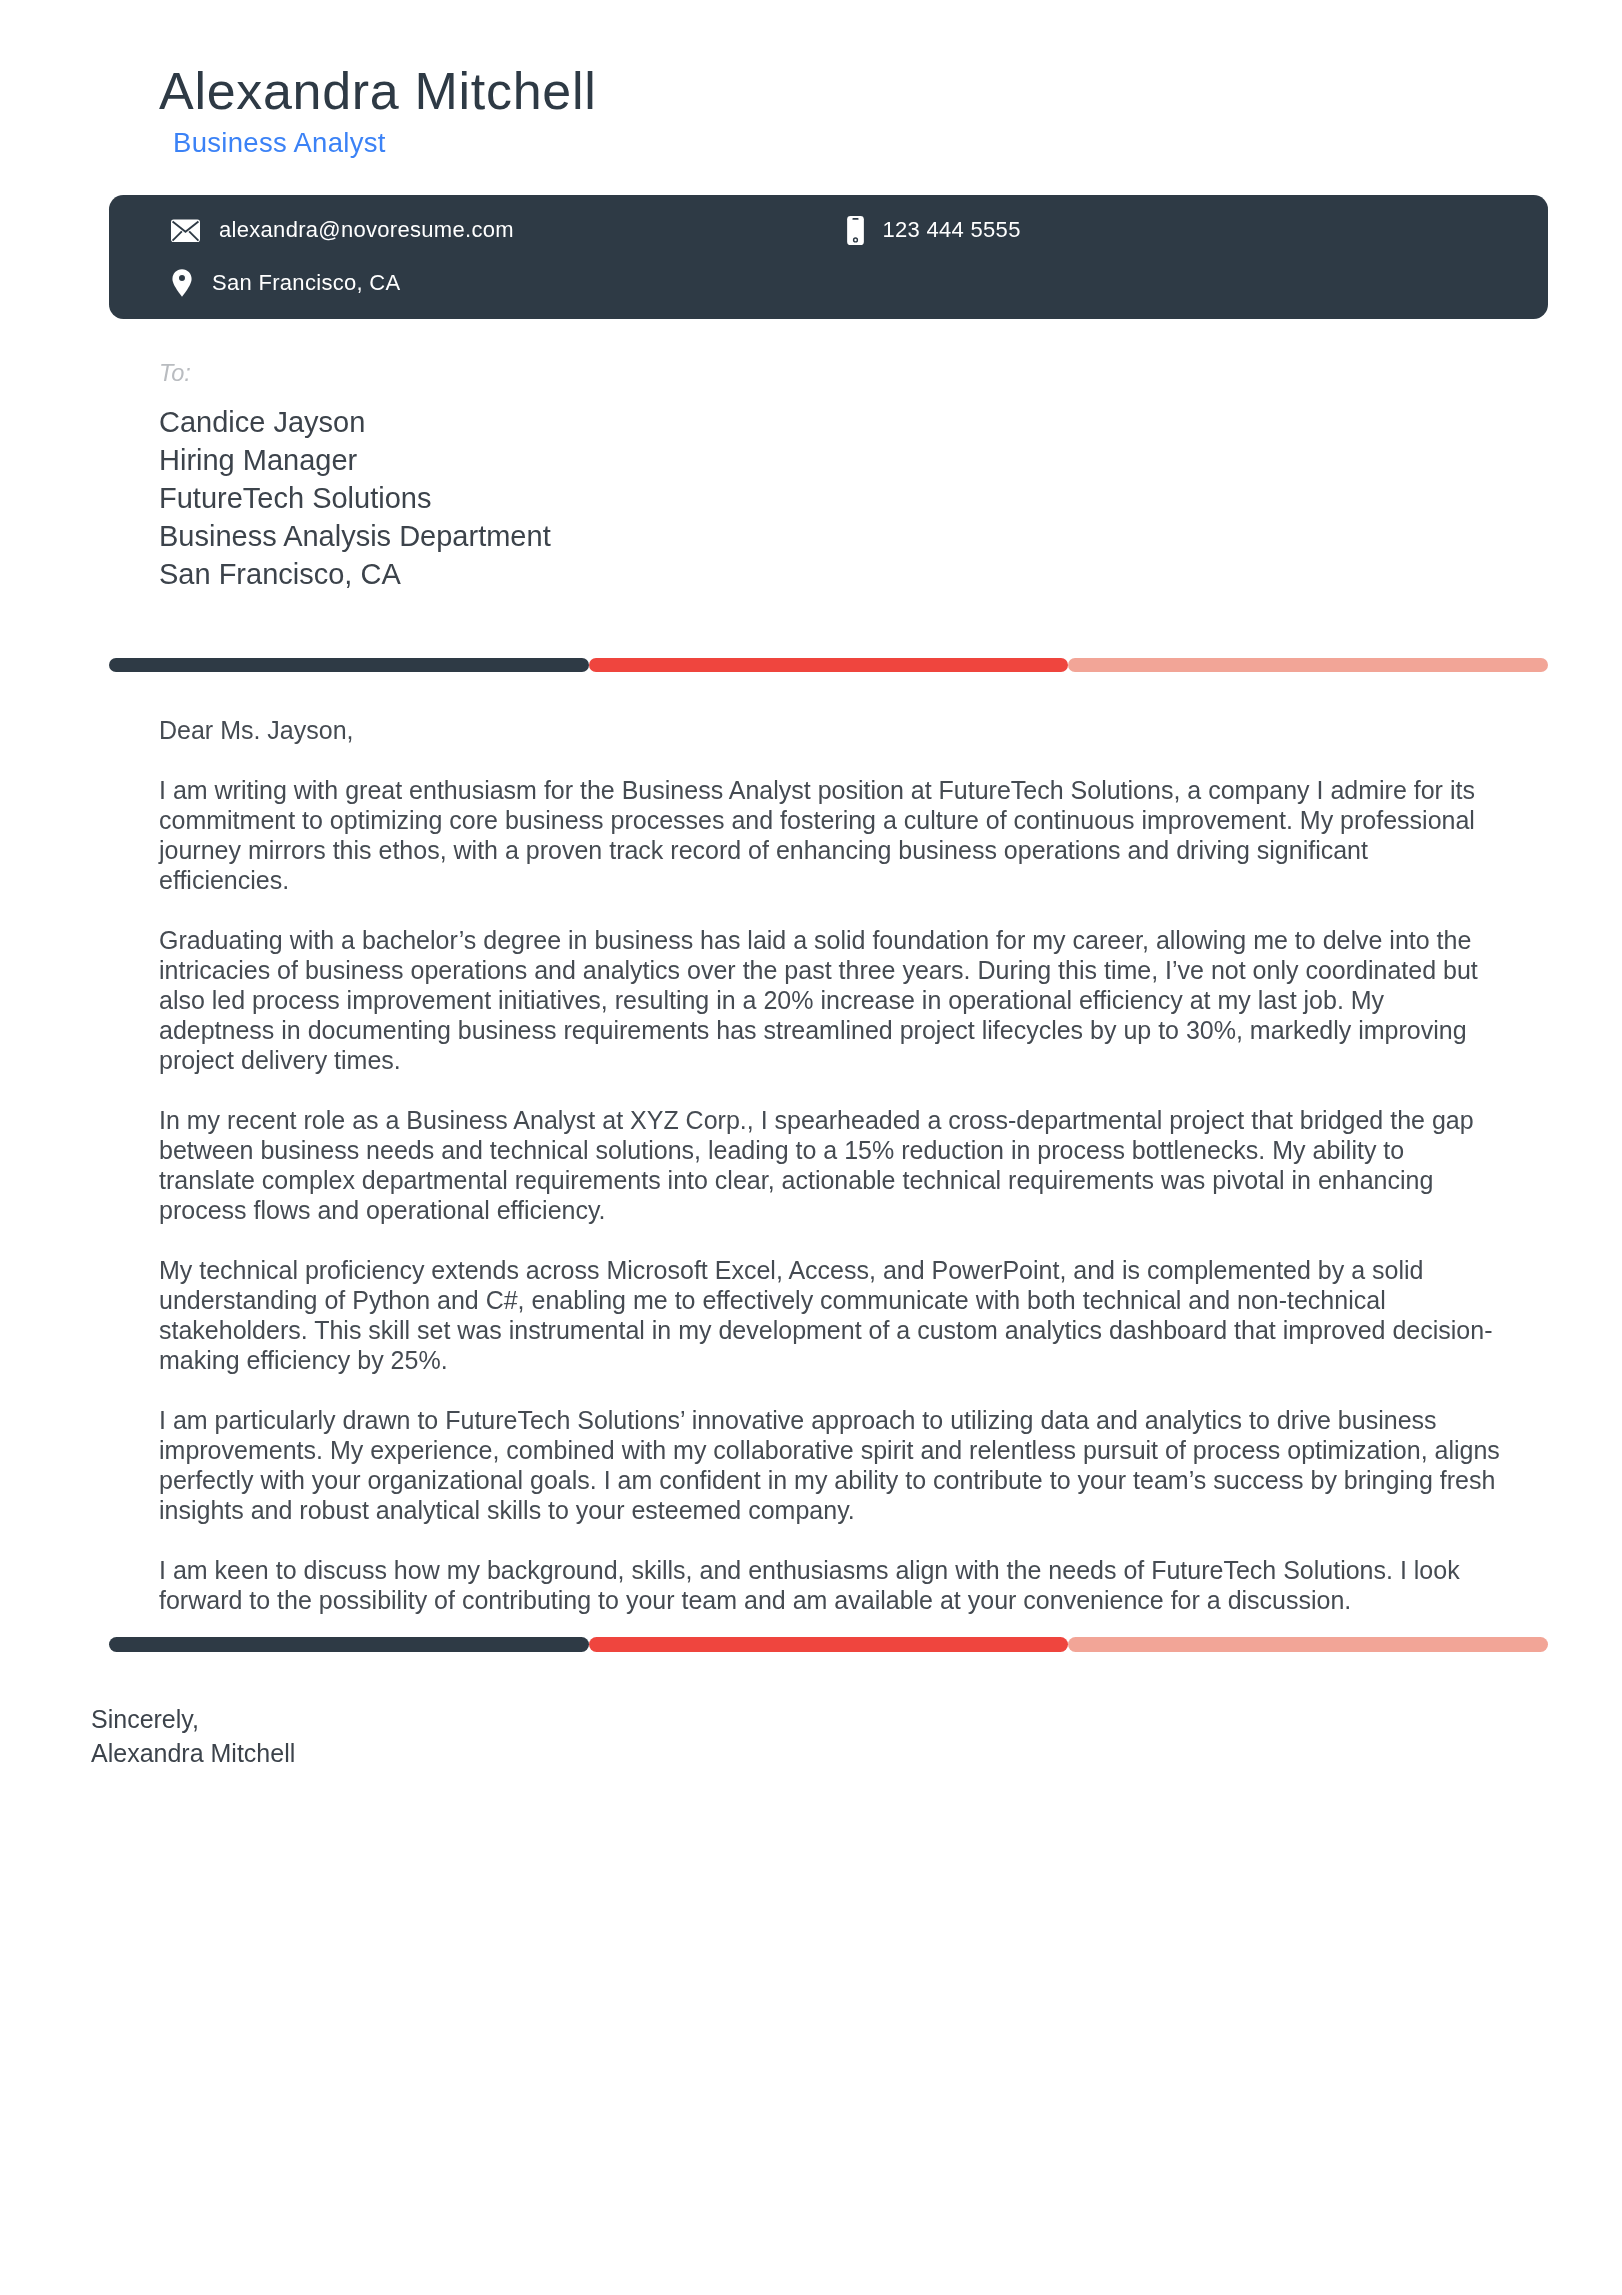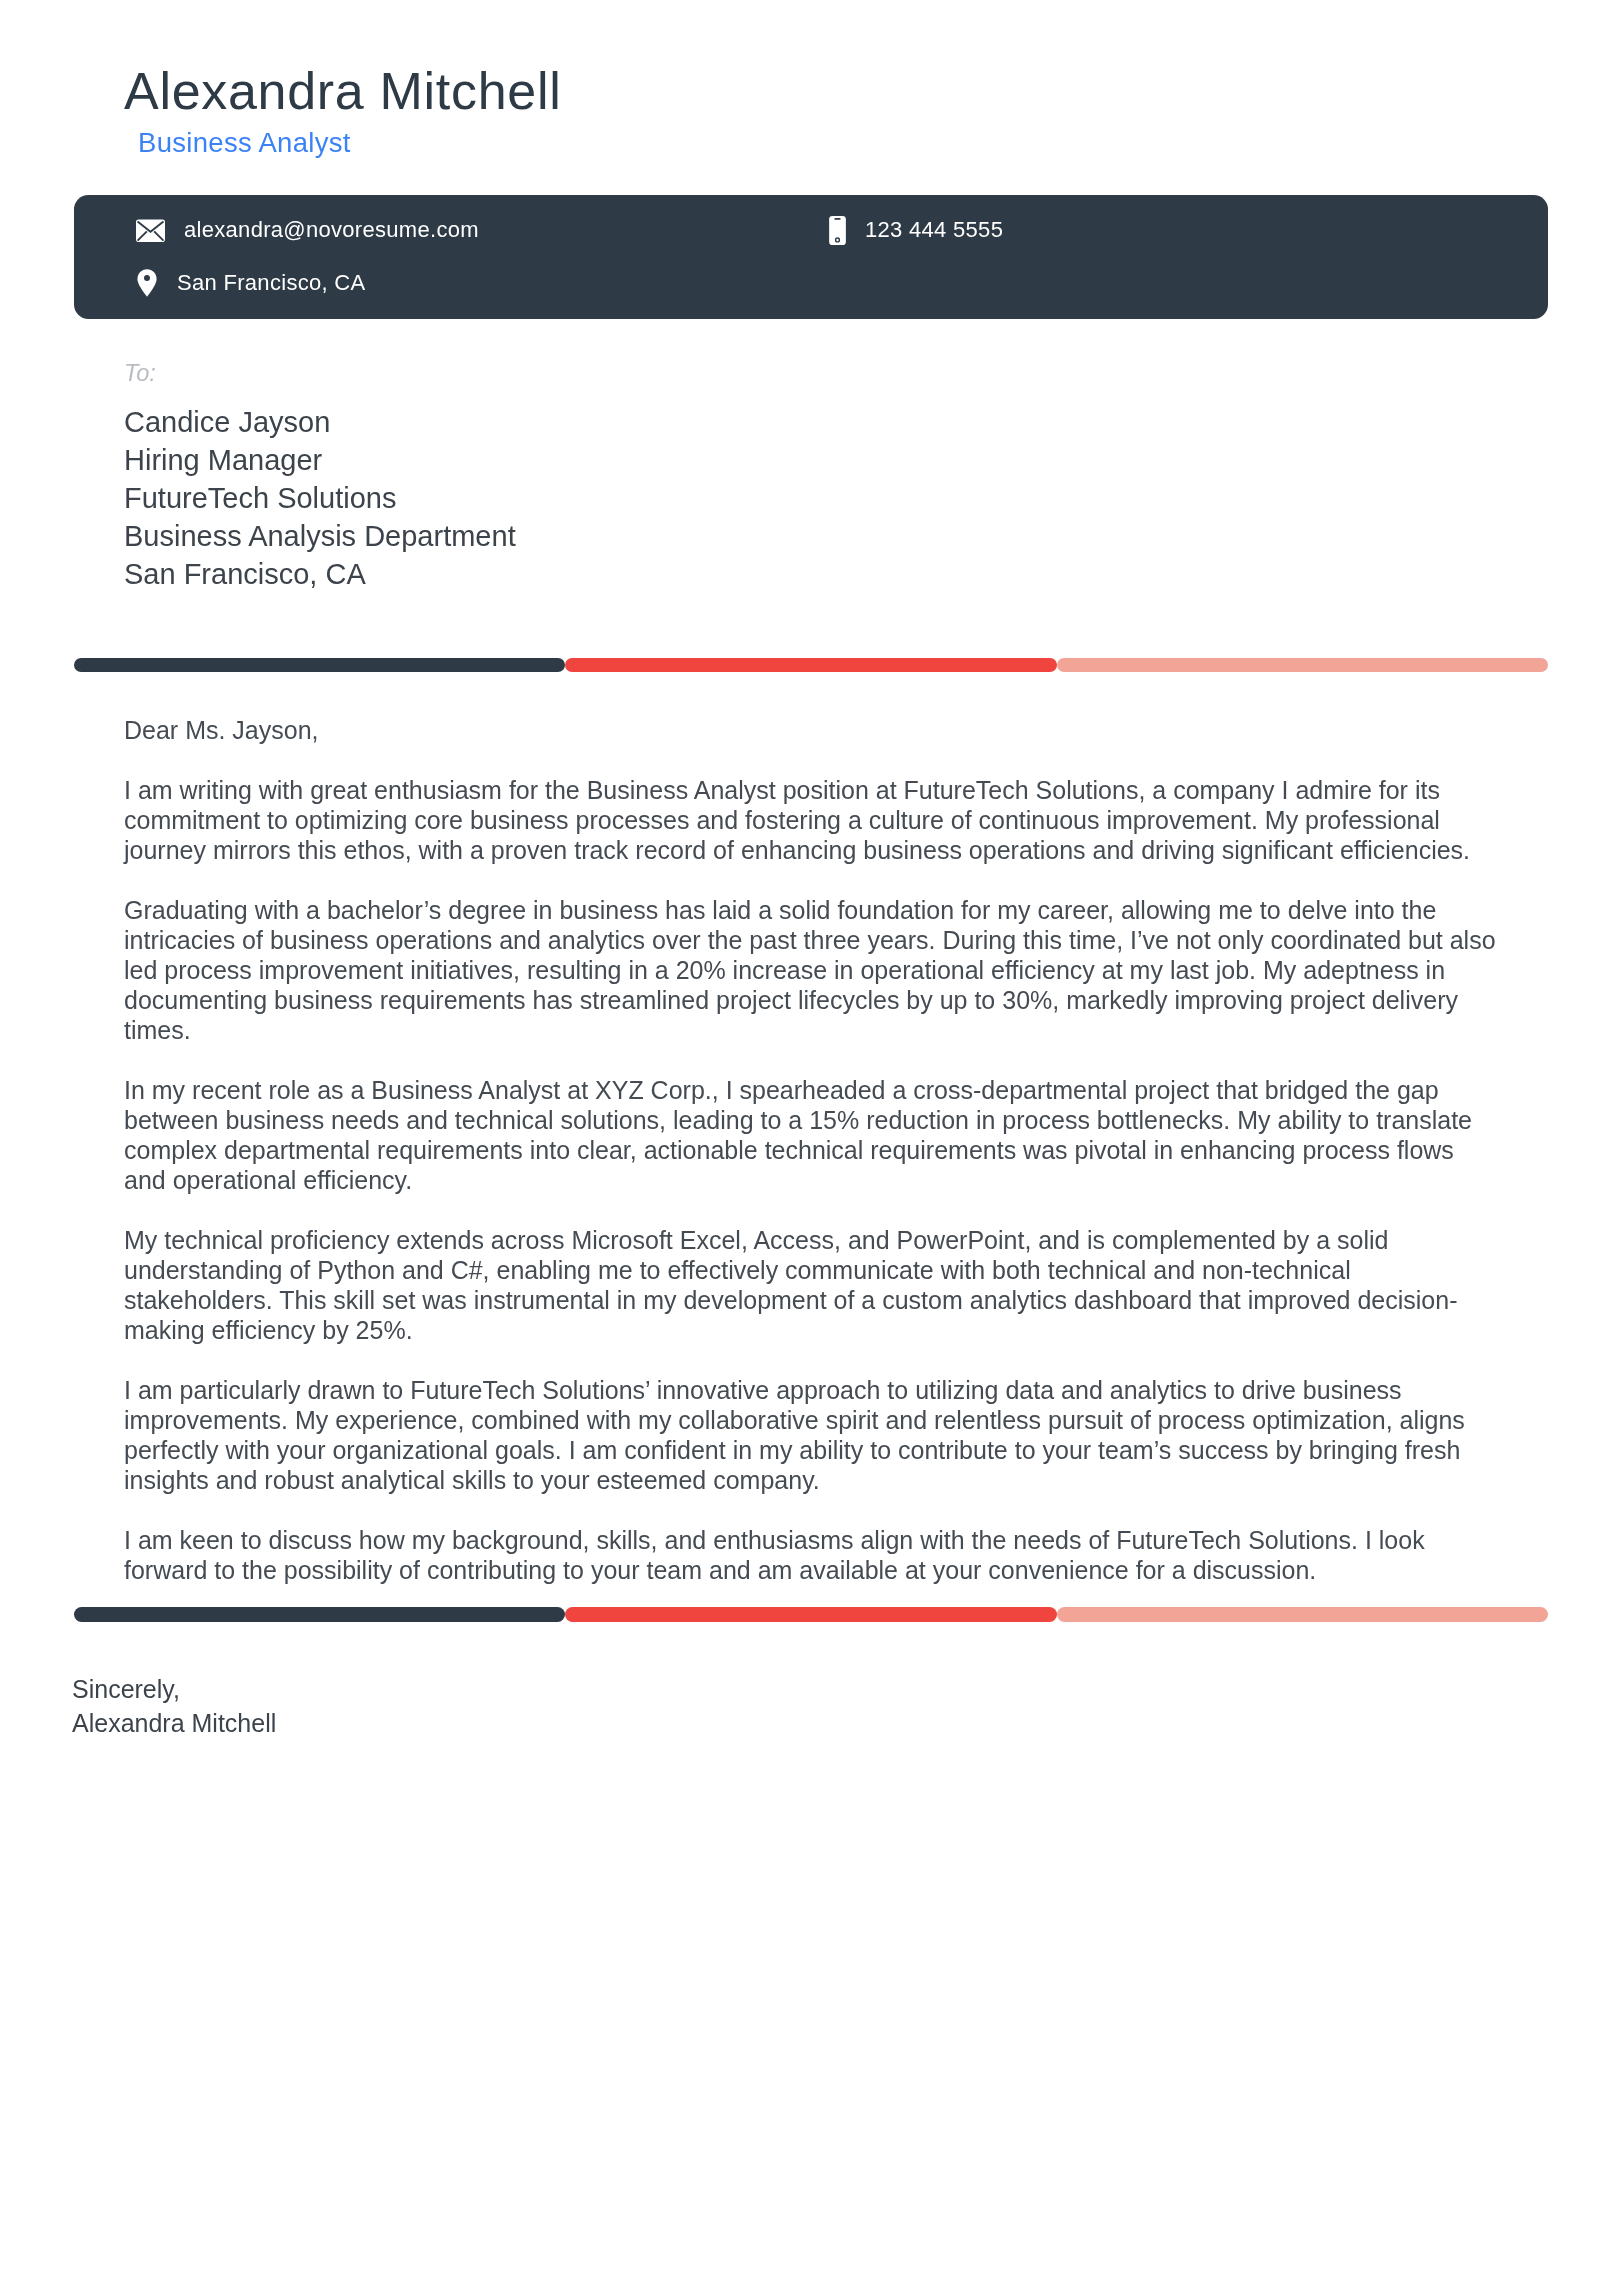--- a/index.html
+++ b/index.html
@@ -4,20 +4,21 @@
 <style>
   * { margin: 0; padding: 0; box-sizing: border-box; }
   html, body { background: #ffffff; }
   .page {
     position: relative;
     width: 1622px;
     height: 1872px;
     background: #ffffff;
     font-family: "Liberation Sans", sans-serif;
     overflow: hidden;
+    padding-left: 35px;
   }
   .name {
     padding: 62px 124px 0 124px;
     font-size: 52px;
     font-weight: 300;
     letter-spacing: 0.7px;
     color: #2e3a45;
     line-height: 1.12;
   }
   .job-title {
@@ -69,21 +70,21 @@
   .divider-bottom { margin-top: 22px; }
   .letter-body {
     margin: 43px 121px 0 124px;
     font-size: 25px;
     line-height: 30px;
     color: #454b52;
   }
   .letter-body p { margin: 0 0 30px 0; }
   .letter-body p:last-child { margin-bottom: 0; }
   .signature-block {
-    margin: 50px 124px 0 72px;
+    margin: 50px 124px 0 56px;
     font-size: 25px;
     line-height: 34px;
     color: #3c434b;
   }
 </style>
 </head>
 <body>
 
 <div class="page">
 

